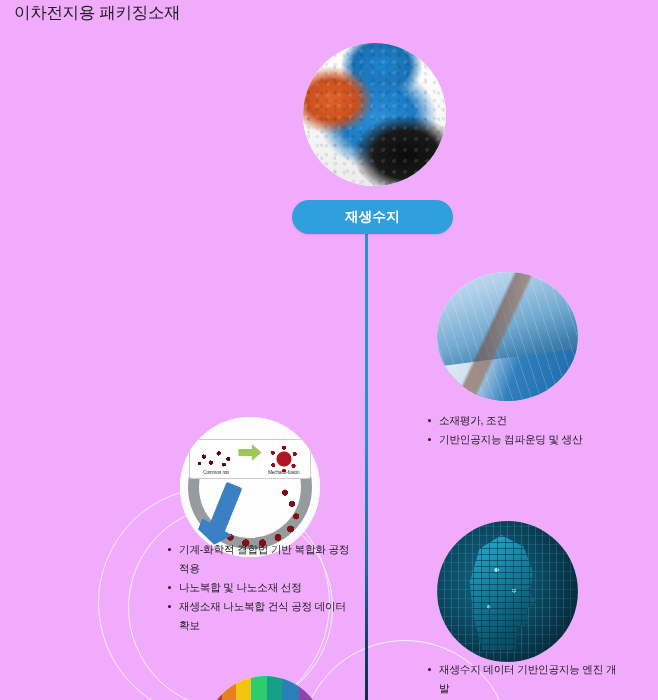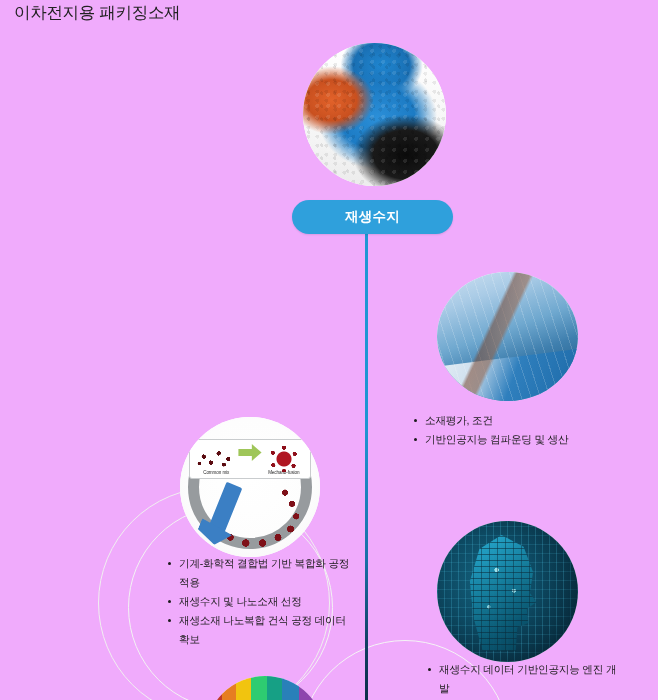--- a/index.html
+++ b/index.html
@@ -276,22 +276,22 @@
     content: "";
     position: absolute;
     left: 1px;
     top: 7.5px;
     width: 3.2px;
     height: 3.2px;
     border-radius: 50%;
     background: #1b1b1b;
   }
 
-  .bullets-right-top { left: 413px; top: 411px; width: 215px; }
-  .bullets-left      { left: 167px; top: 554px; width: 190px; }
+  .bullets-right-top { left: 427px; top: 411px; width: 215px; }
+  .bullets-left      { left: 167px; top: 540px; width: 190px; }
   .bullets-right-bot { left: 427px; top: 660px; width: 195px; }
 </style>
 </head>
 <body>
 
 <div class="slide">
 
   <div class="page-title">이차전지용 패키징소재</div>
 
   <div class="ghost-ring r1"></div>
@@ -333,21 +333,21 @@
       <div class="dx-col">
         <div class="dx-burst"></div>
         <div class="dx-caption">Mechano-fusion</div>
       </div>
     </div>
   </div>
 
   <div class="bullets bullets-left">
     <ul>
       <li>기계-화학적 결합법 기반 복합화 공정 적용</li>
-      <li>재생수지 및 나노소재 선정</li>
+      <li>나노복합 및 나노소재 선정</li>
       <li>재생소재 나노복합 건식 공정 데이터 확보</li>
     </ul>
   </div>
 
   <div class="circle circle-ai">
     <div class="ai-bg">
       <div class="ai-face"></div>
     </div>
   </div>
 

